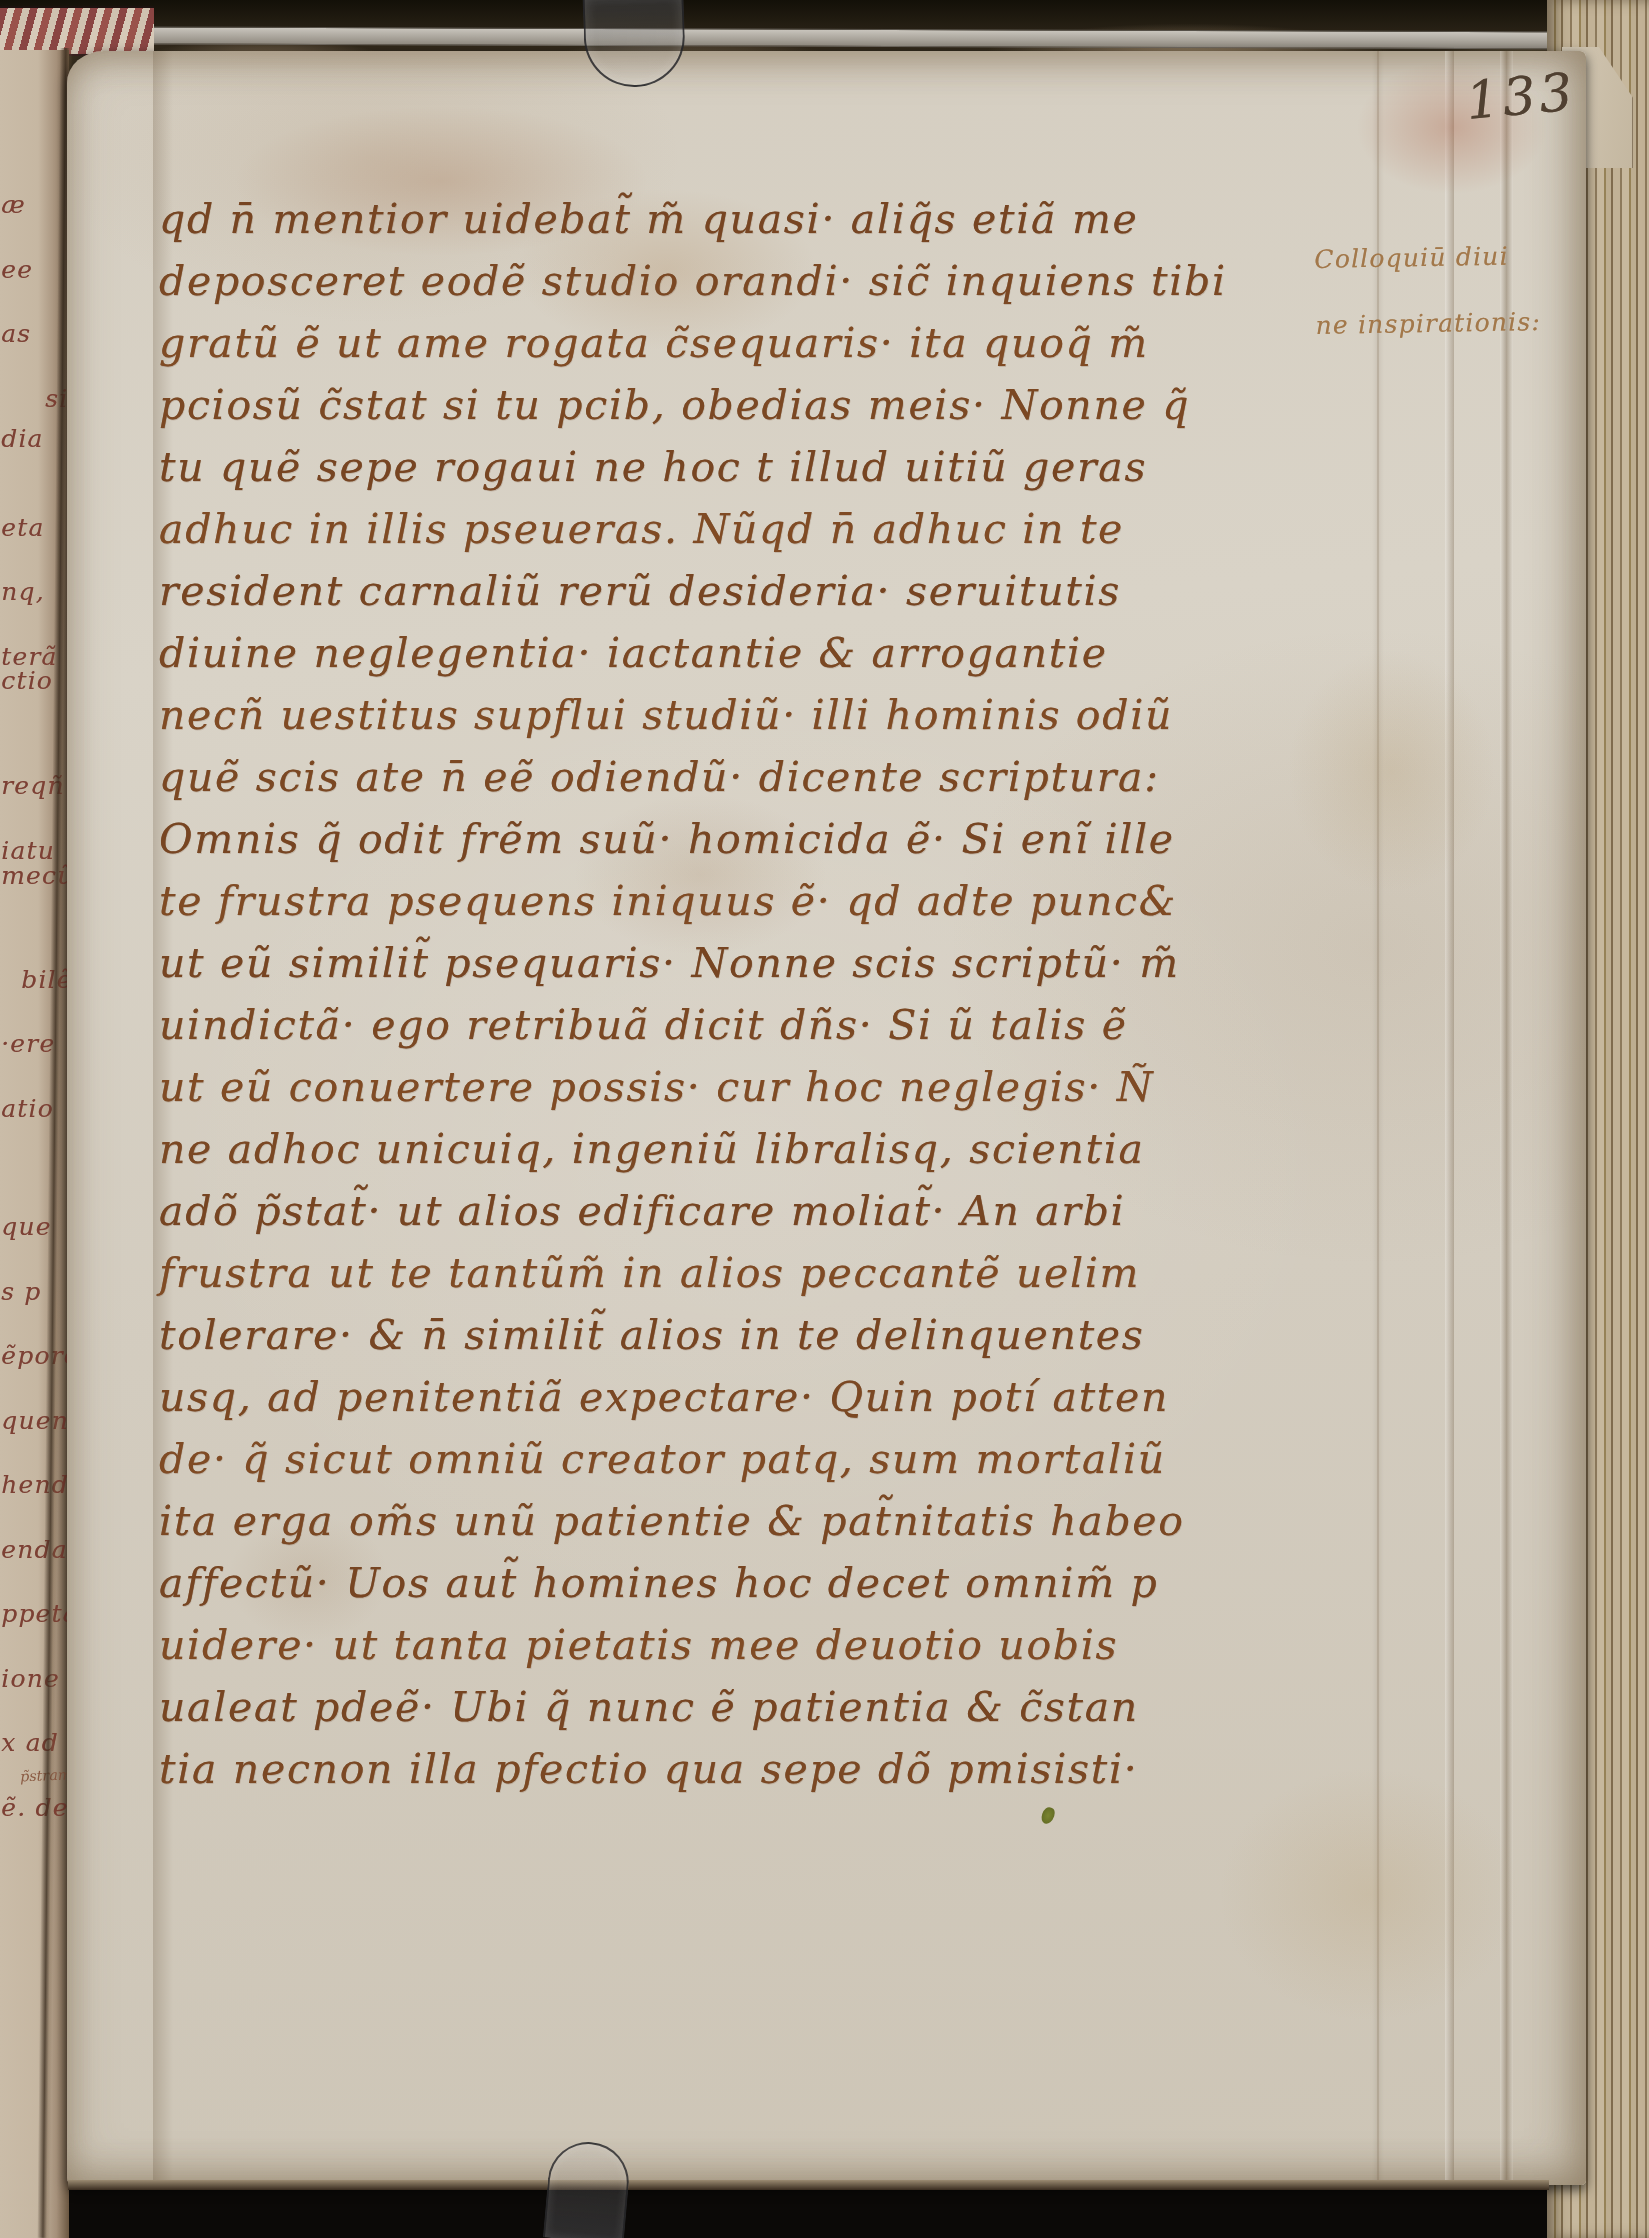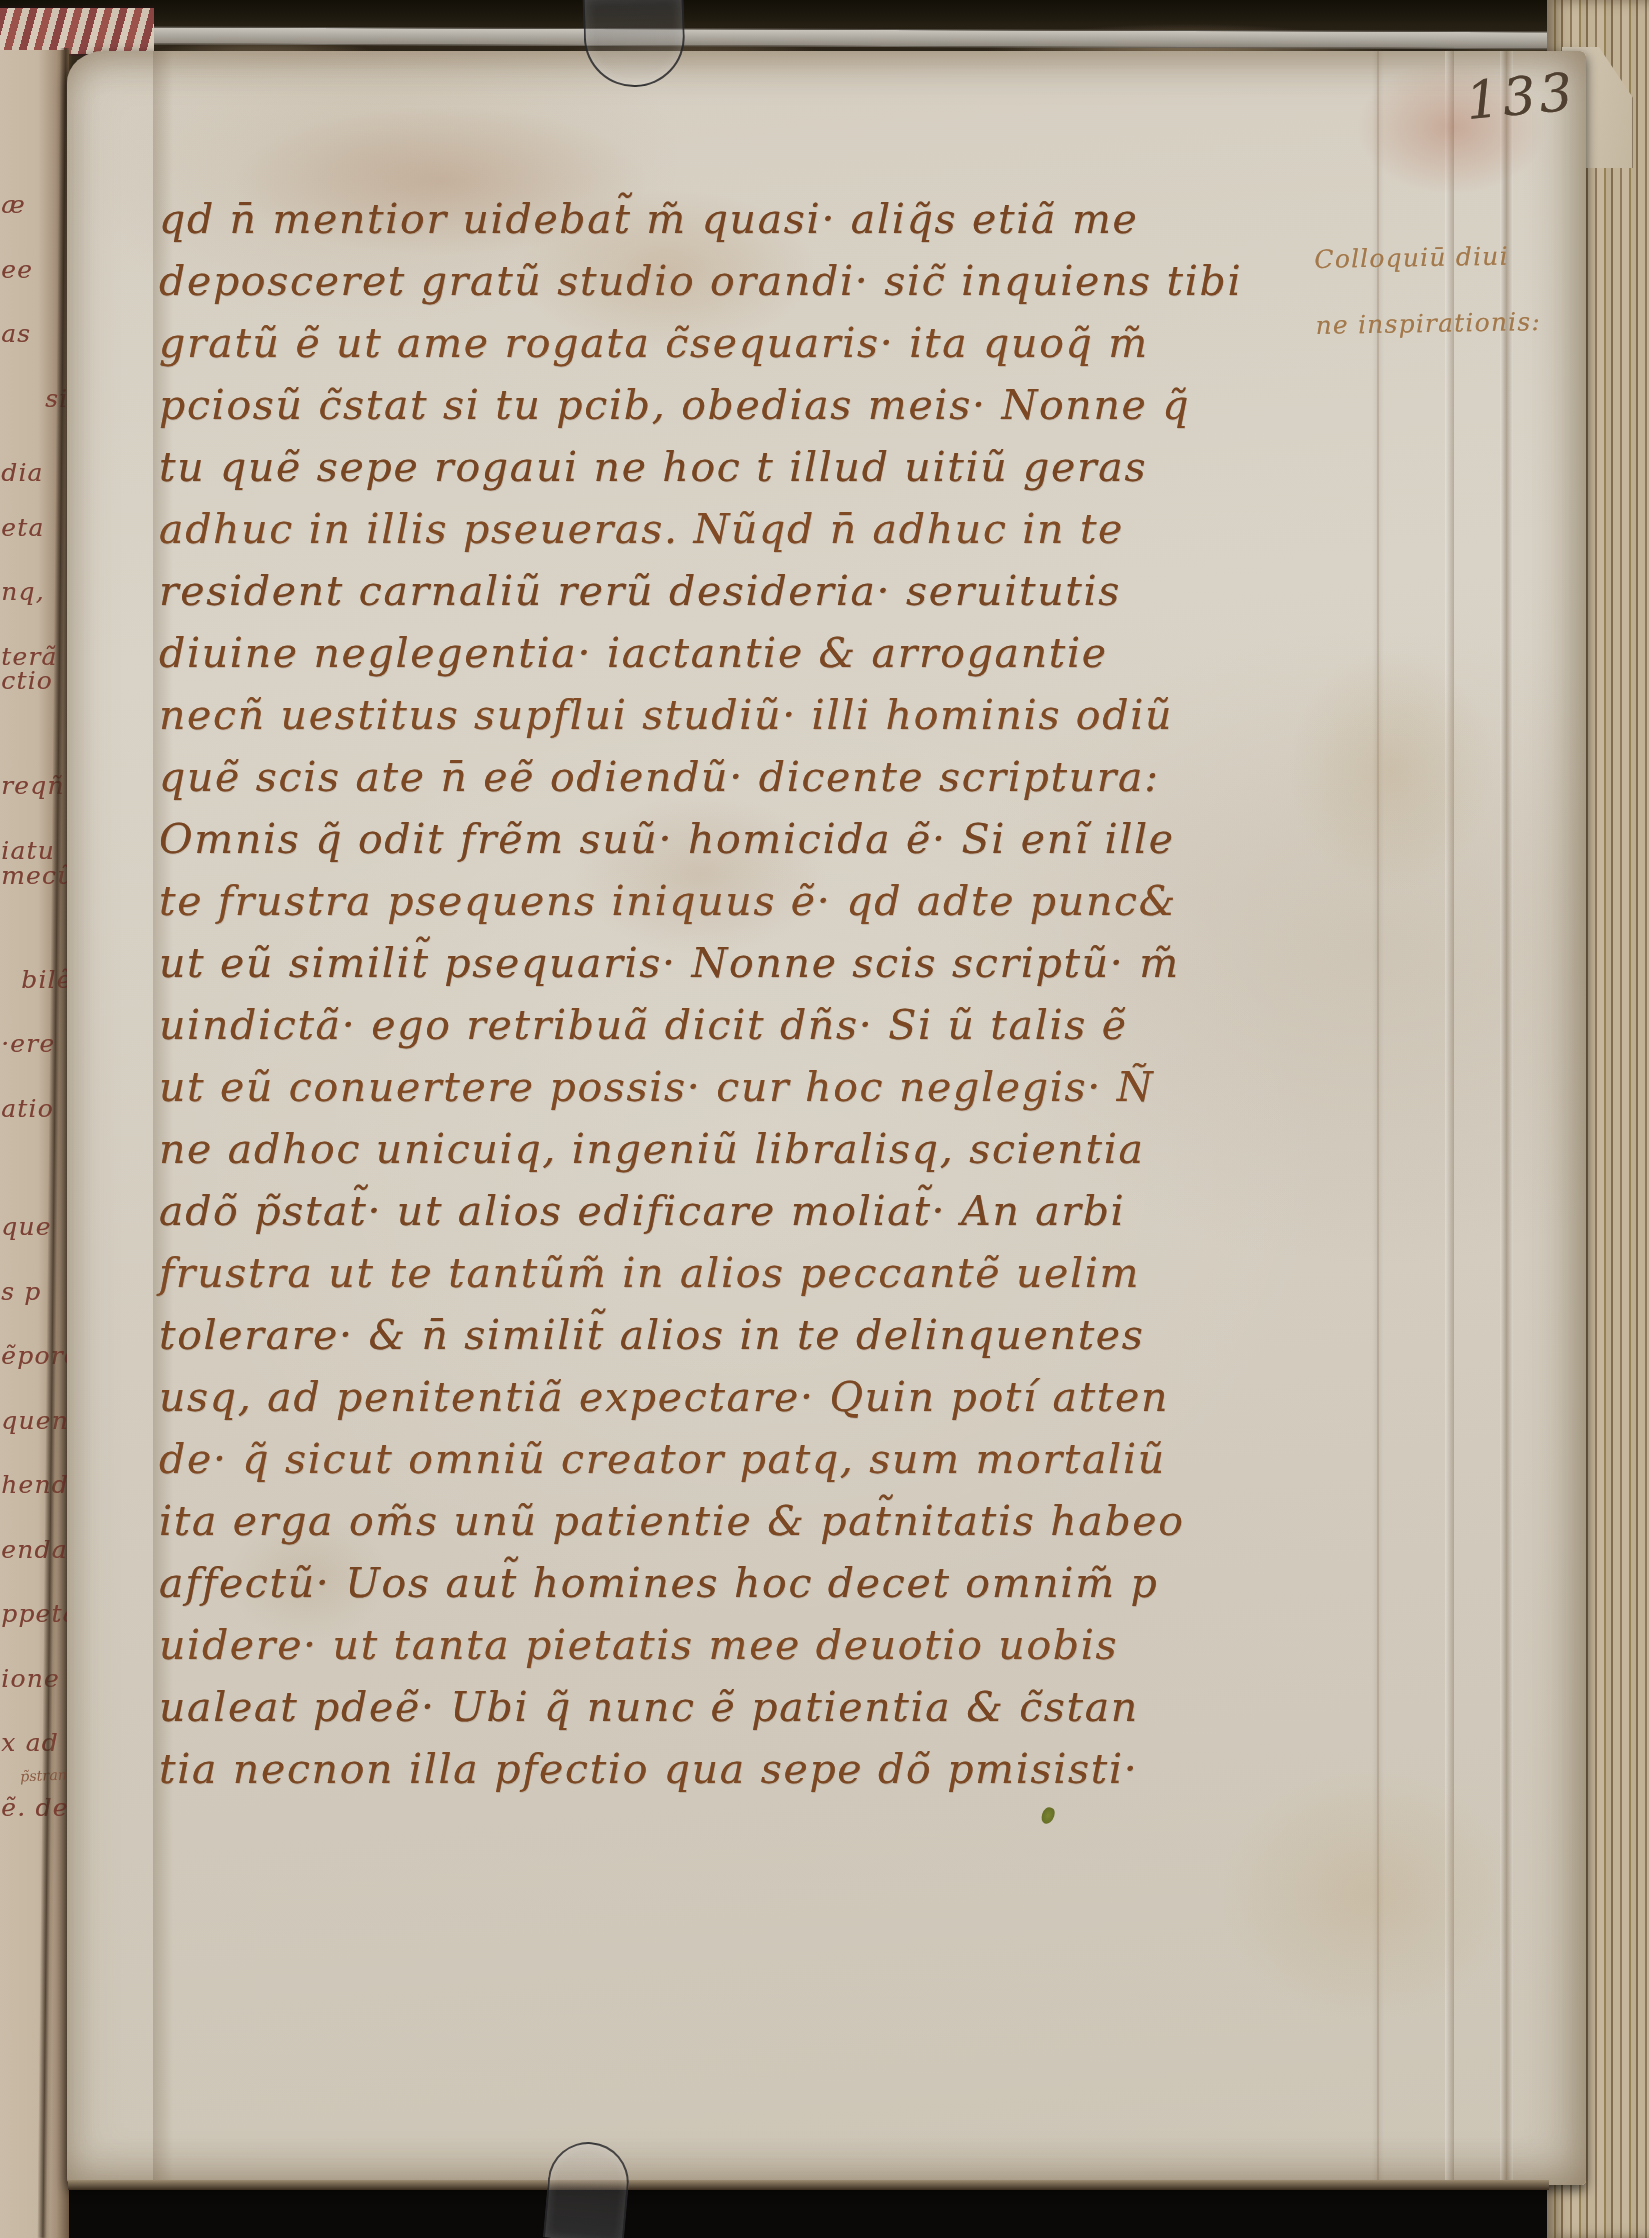--- a/index.html
+++ b/index.html
@@ -153,21 +153,21 @@
   <div class="endband"></div>
 
   <div class="fore-edge"></div>
   <div class="under-leaf"></div>
 
   <div class="facing-strip" id="gutter-strip">
       <div class="gutter-frag" style="top: 142px;">æ</div>
       <div class="gutter-frag" style="top: 207px;">ee</div>
       <div class="gutter-frag" style="top: 271px;">as</div>
       <div class="gutter-frag" style="top: 336px; margin-left: 44px;">si</div>
-      <div class="gutter-frag" style="top: 410px;">dia</div>
+      <div class="gutter-frag" style="top: 376px;">dia</div>
       <div class="gutter-frag" style="top: 465px;">eta</div>
       <div class="gutter-frag" style="top: 529px;">nq,</div>
       <div class="gutter-frag" style="top: 594px;">terã</div>
       <div class="gutter-frag" style="top: 618px; text-align: right;">ctio</div>
       <div class="gutter-frag" style="top: 723px;">reqñ</div>
       <div class="gutter-frag" style="top: 788px;">iatu</div>
       <div class="gutter-frag" style="top: 813px;">mecũ</div>
       <div class="gutter-frag" style="top: 917px; padding-left: 20px;">bilẽ</div>
       <div class="gutter-frag" style="top: 981px;">·ere</div>
       <div class="gutter-frag" style="top: 1046px;">atio</div>
@@ -200,21 +200,21 @@
 
     <div class="folio-number">133</div>
 
     <div class="margin-note">
       <div>Colloquiū diui</div>
       <div>ne inspirationis:</div>
     </div>
 
     <div class="text-block" id="text-block">
         <div class="ms-line">qd n̄ mentior uidebat̃ m̃ quasi· aliq̃s etiã me</div>
-        <div class="ms-line">deposceret gratũ studio orandi· sic̃ inquiens tibi</div>
+        <div class="ms-line">deposceret eodẽ studio orandi· sic̃ inquiens tibi</div>
         <div class="ms-line">gratũ ẽ ut ame rogata c̃sequaris· ita quoq̃ m̃</div>
         <div class="ms-line">pciosũ c̃stat si tu pcib, obedias meis· Nonne q̃</div>
         <div class="ms-line">tu quẽ sepe rogaui ne hoc t illud uitiũ geras</div>
         <div class="ms-line">adhuc in illis pseueras. Nũqd n̄ adhuc in te</div>
         <div class="ms-line">resident carnaliũ rerũ desideria· seruitutis</div>
         <div class="ms-line">diuine neglegentia· iactantie &amp; arrogantie</div>
         <div class="ms-line">necñ uestitus supflui studiũ· illi hominis odiũ</div>
         <div class="ms-line">quẽ scis ate n̄ eẽ odiendũ· dicente scriptura:</div>
         <div class="ms-line">Omnis q̃ odit frẽm suũ· homicida ẽ· Si enĩ ille</div>
         <div class="ms-line">te frustra psequens iniquus ẽ· qd adte punc&amp;</div>

